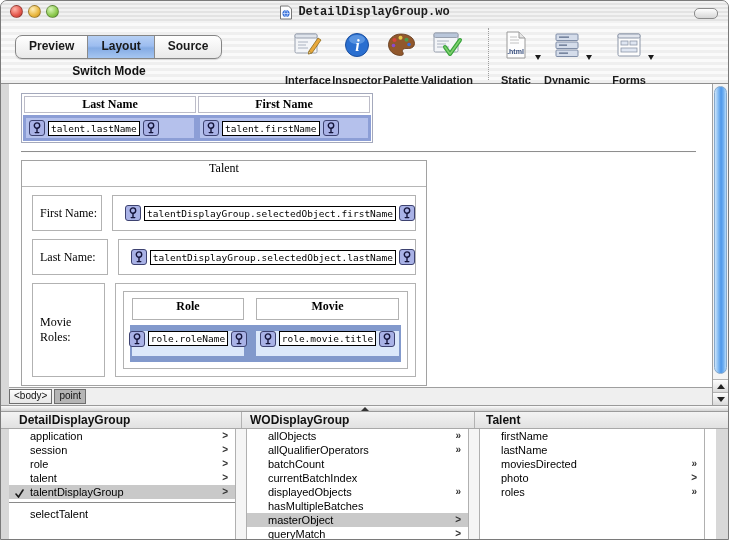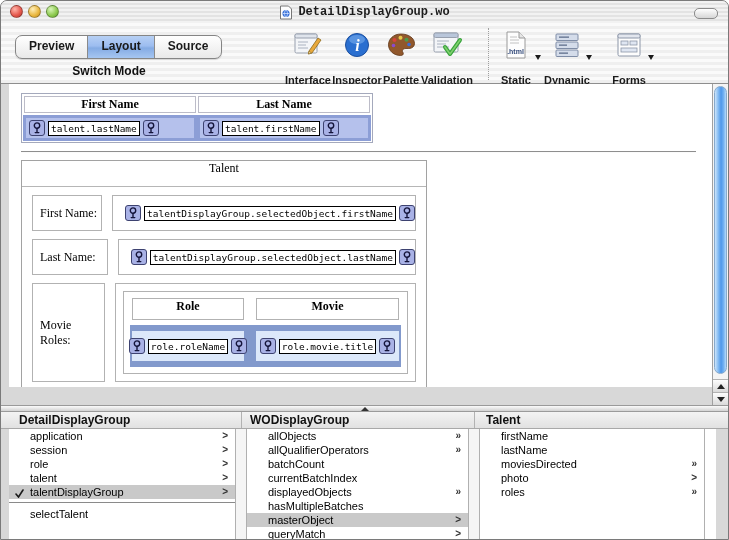--- a/index.html
+++ b/index.html
@@ -53,21 +53,21 @@
   .ft-row:last-child{margin-bottom:0;}
   .ft-label{width:76px;border:1px solid #b2b2b2;display:flex;align-items:center;padding-left:7px;font:12px "Liberation Serif",serif;box-sizing:border-box;}
   .ft-value{flex:1;border:1px solid #b2b2b2;display:flex;align-items:center;box-sizing:border-box;padding-left:12px;gap:3px;}
   .h36{height:36px;}
   .ft-value.nestwrap{padding:7px;}
   .nested{flex:1;border:1px solid #b2b2b2;padding:6px;}
   .n-heads{display:flex;gap:12px;padding:0 2px;}
   .n-th{height:22px;line-height:22px;text-align:center;font:bold 12px "Liberation Serif",serif;border:1px solid #b2b2b2;box-sizing:border-box;background:#fff;}
   .w1{width:112px;} .w2{width:143px;}
   .n-band{margin-top:5px;background:#8299cc;padding:6px 2px;display:flex;gap:12px;}
-  .n-cell{display:flex;align-items:center;justify-content:center;gap:3px;background:#dce8fa;height:30px;box-sizing:border-box;}
+  .n-cell{display:flex;align-items:flex-start;justify-content:center;gap:3px;background:#dce8fa;height:25px;box-sizing:border-box;}
 
   
   .pathstrip{position:absolute;left:8px;top:386px;width:703px;height:18px;background:#efefef;border-top:1px solid #9f9f9f;box-sizing:border-box;display:flex;align-items:center;}
   .pathbtn{height:13px;line-height:12px;font-size:10px;padding:0 4px;border:1px solid #6e6e6e;background:linear-gradient(#fdfdfd,#e6e6e6);margin-right:2px;color:#111;}
   .pathbtn.sel{background:#b5b5b5;}
 
   
   .vscroll{position:absolute;left:711px;top:83px;width:17px;height:321px;background:#f4f4f4;border-left:1px solid #a0a0a0;box-sizing:border-box;}
   .thumb{position:absolute;left:1px;top:2px;width:13px;height:288px;border-radius:7px;border:1px solid #86a9cc;box-sizing:border-box;
     background:linear-gradient(90deg,#cde4fa 0%,#8fc2f4 25%,#4d97ea 55%,#77b4f2 80%,#b7daf8 100%);}
@@ -225,22 +225,22 @@
           <span class="ddtri"></span>
         </div>
       <div class="lbl">Forms</div>
     </div>
   </div>
 
   <div class="canvas">
 
     <div class="toptable">
       <div class="tt-head">
+        <div class="tt-th">Last Name</div>
         <div class="tt-th">First Name</div>
-        <div class="tt-th">Last Name</div>
       </div>
       <div class="tt-row">
         <div class="tt-cell">
           <span class="lbtn">
               <svg width="10" height="12" viewBox="0 0 10 12">
                 <circle cx="5" cy="3.6" r="2.7"></circle>
                 <path d="M5 6.5v3.6M3.2 10.6h3.6"></path>
               </svg>
             </span>
           <span class="bbox">talent.lastName</span>
@@ -350,20 +350,24 @@
                     </span>
                 </div>
               </div>
             </div>
           </div>
         </div>
       </div>
     </div>
   </div>
 
+  <div class="pathstrip">
+    <span class="pathbtn">&lt;body&gt;</span>
+    <span class="pathbtn sel">point</span>
+  </div>
 
   <div class="vscroll">
     <div class="thumb"></div>
     <div class="sb-btn sb-up">
         <span class="tri-up"></span>
       </div>
     <div class="sb-btn sb-down">
         <span class="tri-down"></span>
       </div>
   </div>

